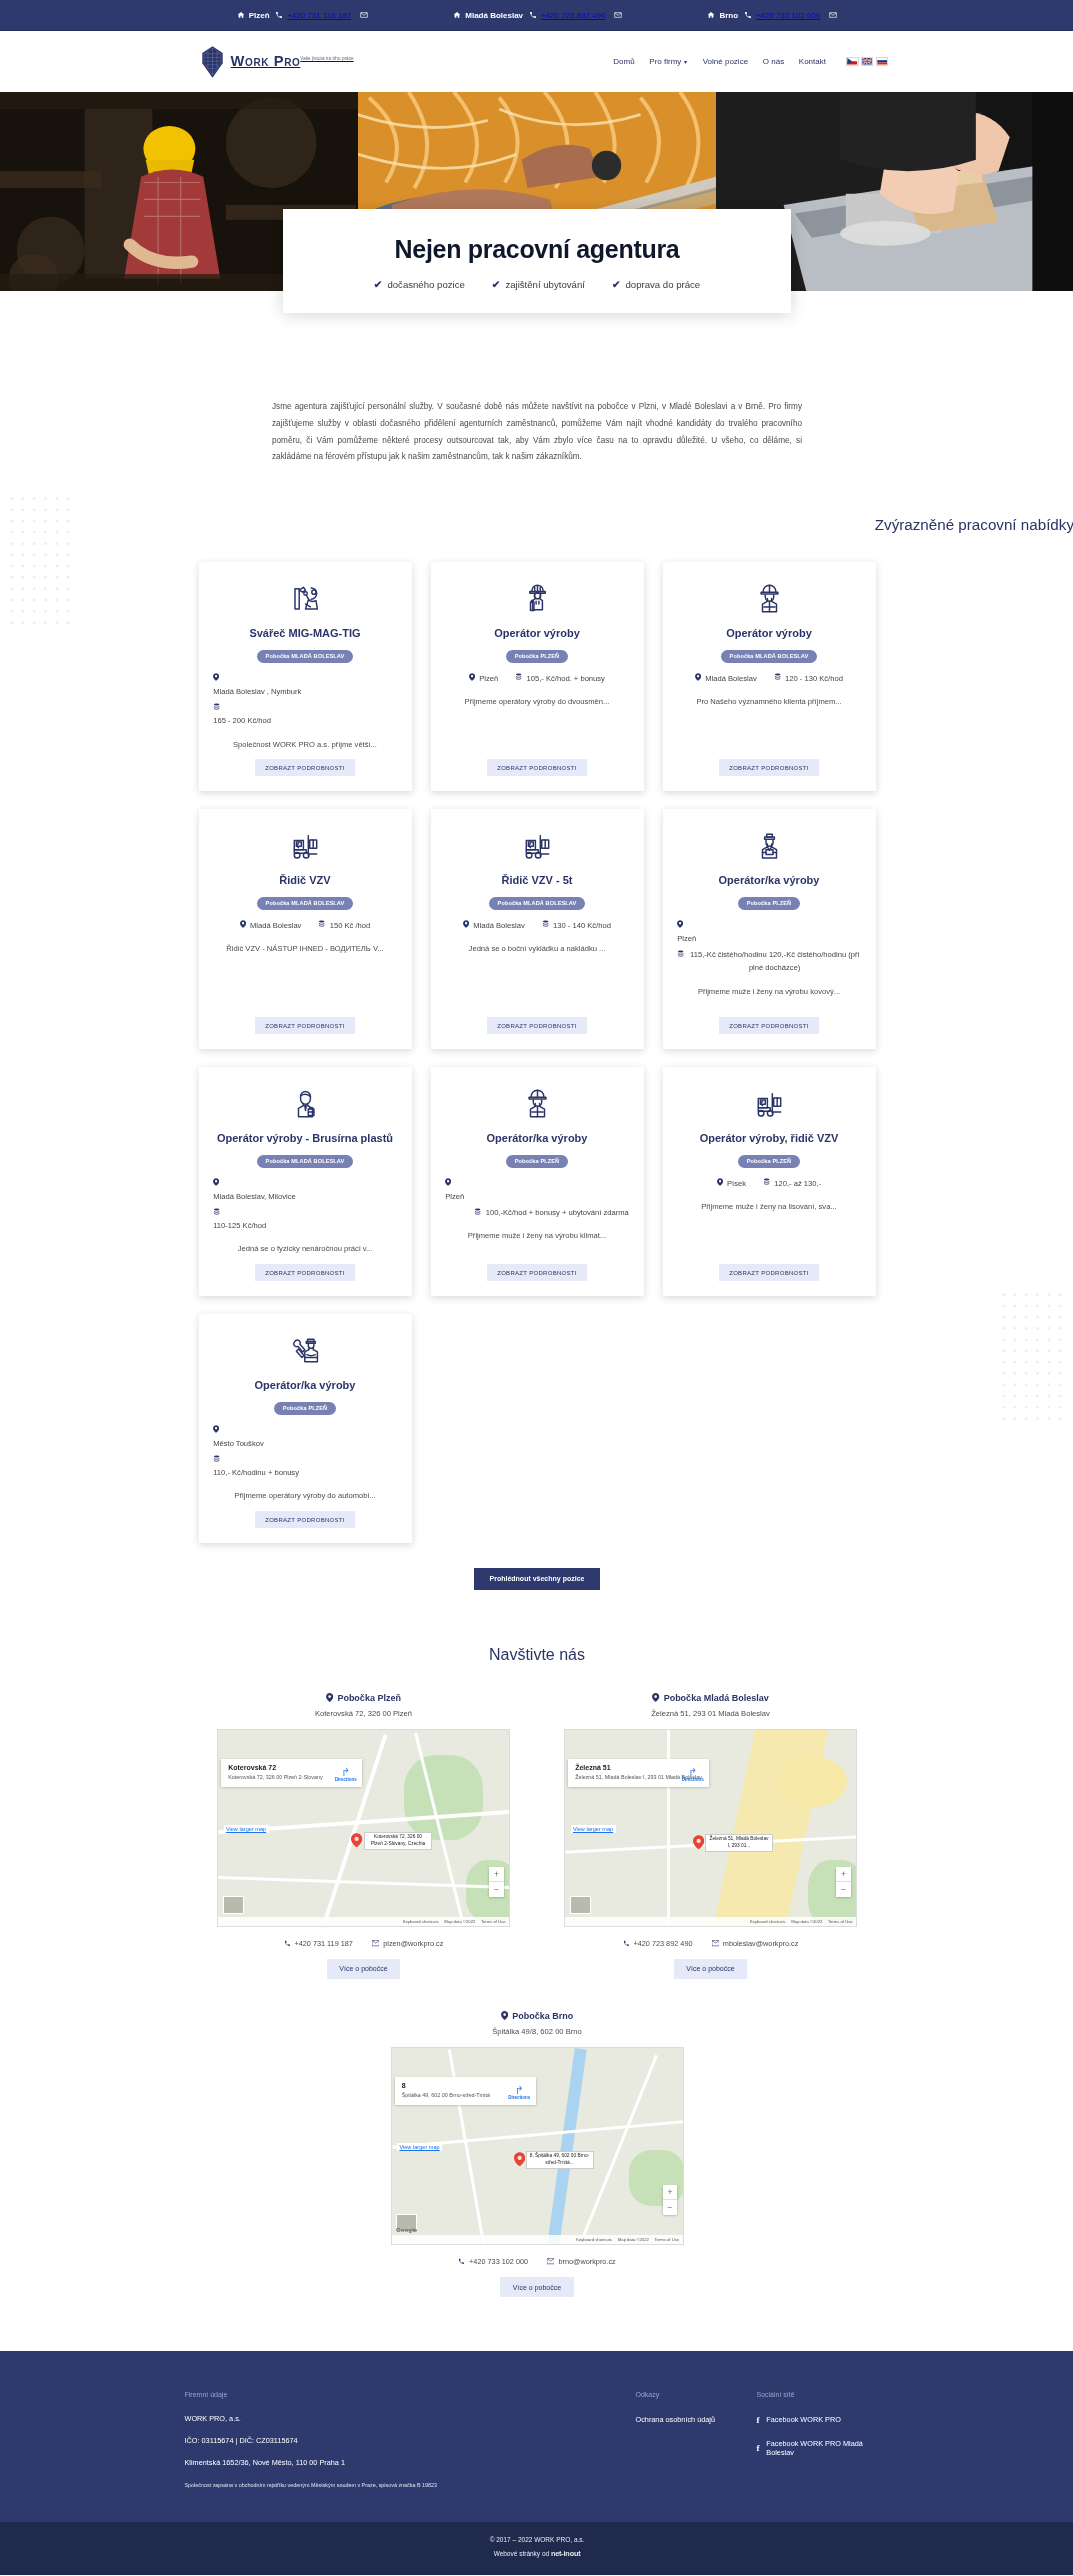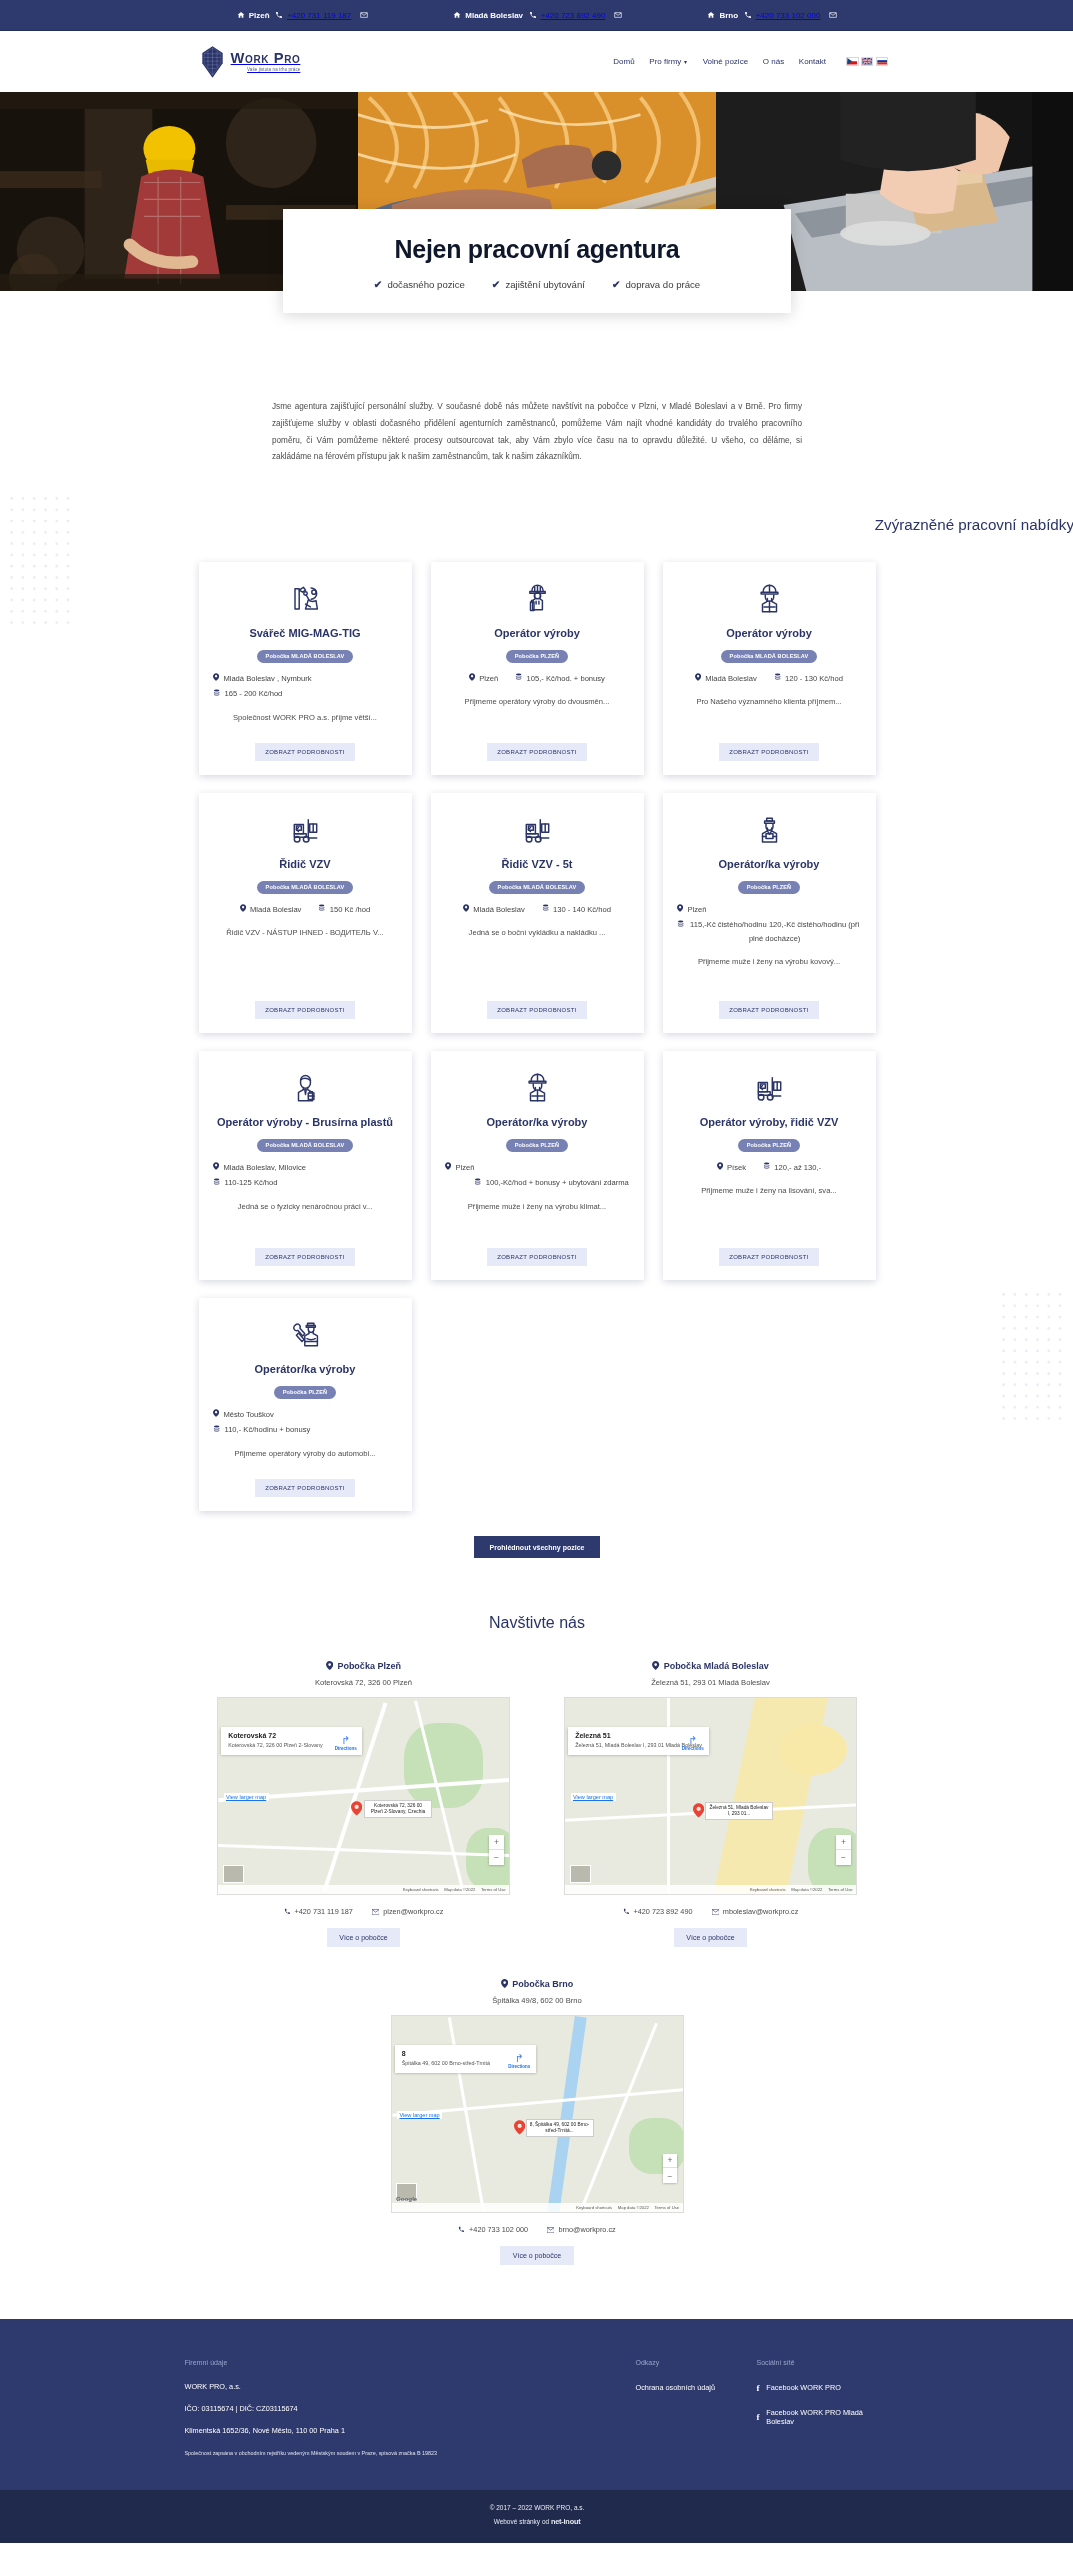--- a/index.html
+++ b/index.html
@@ -33,21 +33,21 @@
   .header {
     height: 61px;
     background: #fff;
     display: flex;
     align-items: center;
     padding: 0 0 0 0;
     position: relative;
   }
   .brand { display: flex; align-items: center; gap: 5.6px; margin-left: 200px; }
   .brand-mark { width: 25px; height: 34px; }
-  .brand-text { display: flex; flex-direction: column; line-height: 1; }
+  .brand-text { display: flex; line-height: 1; }
   .brand-name { font-size: 14.7px; font-weight: bold; letter-spacing: 0.6px; color: #2b3467; font-variant: small-caps; }
   .brand-tag { font-size: 4.5px; color: #555f86; margin-top: 2.8px; text-align: right; letter-spacing: 0.1px; }
   .nav { margin-left: auto; margin-right: 186px; display: flex; align-items: center; gap: 14.7px; }
   .nav a { font-size: 8px; color: #2b3467; text-decoration: none; white-space: nowrap; }
   .caret { font-size: 5.1px; margin-left: 1.7px; }
   .flags { display: flex; gap: 2.3px; margin-left: 5.6px; }
   .flag { width: 12.4px; height: 8.5px; display: block; border: 0.6px solid #d5d8e4; }
 
   
   .hero { position: relative; height: 199px; display: flex; }
@@ -101,21 +101,21 @@
   .card-icon svg { stroke: #2b3467; fill: none; stroke-width: 4.2; stroke-linecap: round; stroke-linejoin: round; }
   .card-title { font-size: 11px; font-weight: bold; color: #2b3467; line-height: 1.35; margin-bottom: 9px; }
   .badge {
     background: #7781b4; color: #fff; font-size: 5.6px; font-weight: bold;
     padding: 3.4px 8.5px; border-radius: 6.8px; letter-spacing: 0.1px; margin-bottom: 9px;
     display: inline-block;
   }
   .card-meta { width: 100%; display: flex; flex-wrap: wrap; justify-content: center; gap: 2.3px 17px; margin-bottom: 4.5px; }
   .meta { display: flex; align-items: flex-start; gap: 4px; font-size: 7.6px; color: #444; line-height: 1.75; }
   .meta.block { width: 100%; justify-content: flex-end; }
-  .meta.left { width: 100%; justify-content: flex-start; }
+  .meta.left { width: 100%; justify-content: flex-start; flex-direction: column; }
   .meta-ico { flex: 0 0 auto; margin-top: 1.7px; fill: #2b3467; }
   .card-desc { font-size: 7.6px; color: #4b4b4b; margin: 6.8px 0 0; line-height: 1.55; flex: 1 1 auto; }
   .detail-btn {
     background: #e6e9f8; color: #2b3467; border: none;
     font-size: 6px; letter-spacing: 0.3px; padding: 5.6px 10.2px;
     margin-top: 9px; cursor: pointer; font-family: inherit;
     align-self: center;
   }
   .all-btn-wrap { text-align: center; margin: 25px 0 0; }
   .all-btn {

